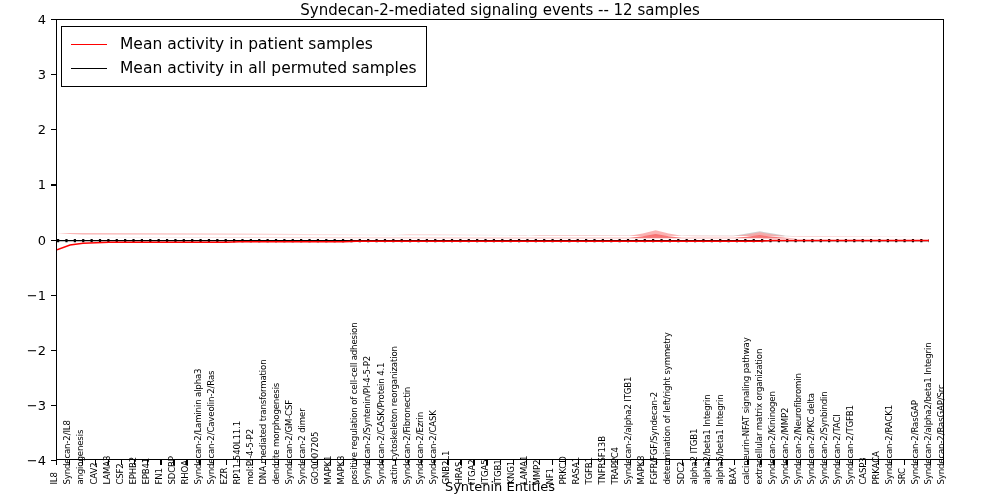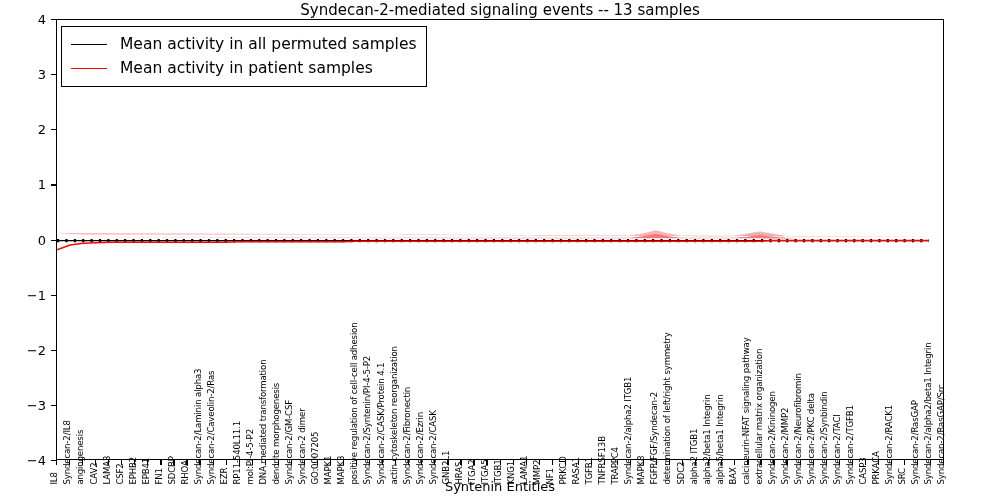--- a/index.html
+++ b/index.html
@@ -53,21 +53,21 @@
   }
   .legend-row{display:flex;align-items:center;height:24px;}
   .legend-swatch{width:36px;height:0;border-top-width:1.6px;border-top-style:solid;margin-right:13px;}
   .legend-text{font-size:15.5px;color:#000;white-space:nowrap;}
 </style>
 </head>
 <body>
 
 <div id="figure">
 
-  <div id="chart-title">Syndecan-2-mediated signaling events -- 13 samples</div>
+  <div id="chart-title">Syndecan-2-mediated signaling events -- 12 samples</div>
 
   <div id="plot-area">
     <svg id="plot-canvas" viewBox="0 0 888 441" preserveAspectRatio="none">
         <path d="M0.00 216.64 L13.04 216.64 L26.09 216.64 L39.13 216.64 L52.18 216.64 L65.22 216.64 L78.26 216.64 L91.31 216.64 L104.35 216.64 L117.40 216.64 L130.44 216.64 L143.49 216.64 L156.53 216.64 L169.57 216.64 L182.62 216.64 L195.66 216.64 L208.71 216.64 L221.75 216.64 L234.79 216.64 L247.84 216.64 L260.88 216.64 L273.93 216.64 L286.97 216.64 L300.01 216.64 L313.06 216.64 L326.10 216.64 L339.15 216.64 L352.19 216.64 L365.24 216.64 L378.28 216.64 L391.32 216.64 L404.37 216.64 L417.41 216.64 L430.46 216.64 L443.50 216.64 L456.54 216.64 L469.59 216.64 L482.63 216.64 L495.68 216.64 L508.72 216.64 L521.76 216.64 L534.81 216.64 L547.85 216.64 L560.90 216.64 L573.94 216.64 L586.99 216.64 L600.03 216.64 L613.07 216.64 L626.12 216.64 L639.16 216.64 L652.21 216.64 L665.25 216.64 L678.29 216.64 L691.34 214.44 L704.38 212.23 L717.43 214.44 L730.47 216.64 L743.51 217.19 L756.56 217.19 L769.60 217.19 L782.65 217.19 L795.69 217.19 L808.74 217.19 L821.78 217.19 L834.82 217.19 L847.87 217.19 L860.91 217.19 L873.96 217.19 L887.00 NaN L887.00 NaN L873.96 224.91 L860.91 224.91 L847.87 224.91 L834.82 224.91 L821.78 224.91 L808.74 224.91 L795.69 224.91 L782.65 224.91 L769.60 224.91 L756.56 224.91 L743.51 224.91 L730.47 225.46 L717.43 227.67 L704.38 229.87 L691.34 227.67 L678.29 225.46 L665.25 225.46 L652.21 225.46 L639.16 225.46 L626.12 225.46 L613.07 226.01 L600.03 225.46 L586.99 225.46 L573.94 225.46 L560.90 225.46 L547.85 225.46 L534.81 225.46 L521.76 225.46 L508.72 225.46 L495.68 225.46 L482.63 225.46 L469.59 225.46 L456.54 225.46 L443.50 225.46 L430.46 225.46 L417.41 225.46 L404.37 225.46 L391.32 225.46 L378.28 226.01 L365.24 226.01 L352.19 226.01 L339.15 226.56 L326.10 226.56 L313.06 226.56 L300.01 226.56 L286.97 227.12 L273.93 227.12 L260.88 227.12 L247.84 227.12 L234.79 227.12 L221.75 227.12 L208.71 227.12 L195.66 226.56 L182.62 226.56 L169.57 226.56 L156.53 226.56 L143.49 226.56 L130.44 226.56 L117.40 226.56 L104.35 226.56 L91.31 226.56 L78.26 226.56 L65.22 226.56 L52.18 226.56 L39.13 226.56 L26.09 226.56 L13.04 226.56 L0.00 226.01 Z" fill="#bfbfbf" fill-opacity="0.75" stroke="none"></path>
         <path d="M0.00 213.88 L13.04 214.99 L26.09 215.54 L39.13 215.54 L52.18 215.54 L65.22 215.54 L78.26 215.54 L91.31 215.54 L104.35 215.54 L117.40 215.54 L130.44 215.54 L143.49 215.54 L156.53 215.54 L169.57 215.54 L182.62 215.54 L195.66 215.54 L208.71 215.54 L221.75 215.54 L234.79 215.54 L247.84 215.54 L260.88 215.54 L273.93 215.54 L286.97 215.54 L300.01 215.54 L313.06 215.54 L326.10 215.54 L339.15 215.54 L352.19 216.09 L365.24 216.09 L378.28 216.09 L391.32 216.09 L404.37 216.09 L417.41 216.09 L430.46 216.09 L443.50 216.09 L456.54 216.09 L469.59 216.09 L482.63 216.64 L495.68 216.64 L508.72 216.64 L521.76 216.64 L534.81 216.64 L547.85 216.64 L560.90 216.64 L573.94 216.64 L586.99 214.44 L600.03 211.13 L613.07 214.44 L626.12 216.64 L639.16 217.19 L652.21 217.19 L665.25 217.19 L678.29 217.19 L691.34 215.54 L704.38 213.33 L717.43 215.54 L730.47 217.19 L743.51 217.74 L756.56 217.74 L769.60 217.74 L782.65 217.74 L795.69 217.74 L808.74 217.74 L821.78 217.74 L834.82 217.74 L847.87 217.74 L860.91 217.74 L873.96 217.74 L887.00 NaN L887.00 NaN L873.96 223.81 L860.91 223.81 L847.87 223.81 L834.82 223.81 L821.78 223.81 L808.74 223.81 L795.69 223.81 L782.65 223.81 L769.60 223.81 L756.56 223.81 L743.51 223.81 L730.47 224.36 L717.43 226.01 L704.38 228.77 L691.34 226.01 L678.29 224.36 L665.25 224.36 L652.21 224.36 L639.16 224.36 L626.12 224.91 L613.07 227.67 L600.03 231.53 L586.99 227.67 L573.94 224.91 L560.90 224.91 L547.85 224.91 L534.81 224.91 L521.76 224.91 L508.72 224.91 L495.68 224.91 L482.63 224.91 L469.59 225.46 L456.54 225.46 L443.50 225.46 L430.46 225.46 L417.41 226.01 L404.37 226.01 L391.32 226.01 L378.28 226.56 L365.24 226.56 L352.19 227.12 L339.15 227.12 L326.10 227.67 L313.06 227.67 L300.01 228.22 L286.97 228.77 L273.93 228.77 L260.88 229.32 L247.84 229.32 L234.79 229.32 L221.75 229.87 L208.71 229.87 L195.66 229.87 L182.62 230.42 L169.57 230.42 L156.53 230.42 L143.49 230.97 L130.44 230.97 L117.40 230.97 L104.35 231.53 L91.31 231.53 L78.26 232.08 L65.22 232.08 L52.18 232.63 L39.13 233.18 L26.09 234.28 L13.04 237.04 L0.00 244.75 Z" fill="#f9a5a5" fill-opacity="0.85" stroke="none"></path>
         <path d="M0.00 218.85 L13.04 218.85 L26.09 218.85 L39.13 218.85 L52.18 218.85 L65.22 218.85 L78.26 218.85 L91.31 218.85 L104.35 218.85 L117.40 218.85 L130.44 218.85 L143.49 218.85 L156.53 218.85 L169.57 218.85 L182.62 218.85 L195.66 218.85 L208.71 218.85 L221.75 218.85 L234.79 218.85 L247.84 218.85 L260.88 218.85 L273.93 218.85 L286.97 218.85 L300.01 218.85 L313.06 218.85 L326.10 218.85 L339.15 218.85 L352.19 218.85 L365.24 218.85 L378.28 218.85 L391.32 218.85 L404.37 218.85 L417.41 218.85 L430.46 218.85 L443.50 218.85 L456.54 218.85 L469.59 218.85 L482.63 218.85 L495.68 218.85 L508.72 218.85 L521.76 218.85 L534.81 218.85 L547.85 218.85 L560.90 218.85 L573.94 218.85 L586.99 217.19 L600.03 214.99 L613.07 217.19 L626.12 218.85 L639.16 218.85 L652.21 218.85 L665.25 218.85 L678.29 218.85 L691.34 217.74 L704.38 216.09 L717.43 217.74 L730.47 218.85 L743.51 219.40 L756.56 219.40 L769.60 219.40 L782.65 219.40 L795.69 219.40 L808.74 219.40 L821.78 219.40 L834.82 219.40 L847.87 219.40 L860.91 219.40 L873.96 219.40 L887.00 NaN L887.00 NaN L873.96 222.71 L860.91 222.71 L847.87 222.71 L834.82 222.71 L821.78 222.71 L808.74 222.71 L795.69 222.71 L782.65 222.71 L769.60 222.71 L756.56 222.71 L743.51 222.71 L730.47 223.26 L717.43 224.36 L704.38 226.01 L691.34 224.36 L678.29 223.26 L665.25 223.26 L652.21 223.26 L639.16 223.26 L626.12 223.26 L613.07 225.46 L600.03 227.67 L586.99 225.46 L573.94 223.26 L560.90 223.26 L547.85 223.26 L534.81 223.26 L521.76 223.26 L508.72 223.26 L495.68 223.26 L482.63 223.26 L469.59 223.81 L456.54 223.81 L443.50 223.81 L430.46 223.81 L417.41 223.81 L404.37 223.81 L391.32 223.81 L378.28 224.36 L365.24 224.36 L352.19 224.36 L339.15 224.91 L326.10 224.91 L313.06 224.91 L300.01 225.46 L286.97 225.46 L273.93 225.46 L260.88 226.01 L247.84 226.01 L234.79 226.01 L221.75 226.01 L208.71 226.56 L195.66 226.56 L182.62 226.56 L169.57 226.56 L156.53 226.56 L143.49 227.12 L130.44 227.12 L117.40 227.12 L104.35 227.12 L91.31 227.67 L78.26 227.67 L65.22 227.67 L52.18 228.22 L39.13 228.77 L26.09 229.32 L13.04 231.53 L0.00 237.04 Z" fill="#f66a6a" fill-opacity="0.9" stroke="none"></path>
         <path d="M0.00 221.60 L13.04 221.60 L26.09 221.60 L39.13 221.60 L52.18 221.60 L65.22 221.60 L78.26 221.60 L91.31 221.60 L104.35 221.60 L117.40 221.60 L130.44 221.60 L143.49 221.60 L156.53 221.60 L169.57 221.60 L182.62 221.60 L195.66 221.60 L208.71 221.60 L221.75 221.60 L234.79 221.60 L247.84 221.60 L260.88 221.60 L273.93 221.60 L286.97 221.60 L300.01 221.60 L313.06 221.60 L326.10 221.60 L339.15 221.60 L352.19 221.60 L365.24 221.60 L378.28 221.60 L391.32 221.60 L404.37 221.60 L417.41 221.60 L430.46 221.60 L443.50 221.60 L456.54 221.60 L469.59 221.60 L482.63 221.60 L495.68 221.60 L508.72 221.60 L521.76 221.60 L534.81 221.60 L547.85 221.60 L560.90 221.60 L573.94 221.60 L586.99 221.60 L600.03 221.60 L613.07 221.60 L626.12 221.60 L639.16 221.60 L652.21 221.60 L665.25 221.60 L678.29 221.60 L691.34 221.60 L704.38 221.60 L717.43 221.60 L730.47 221.60 L743.51 221.60 L756.56 221.60 L769.60 221.60 L782.65 221.60 L795.69 221.60 L808.74 221.60 L821.78 221.60 L834.82 221.60 L847.87 221.60 L860.91 221.60 L873.96 221.60 L887.00 NaN " fill="none" stroke="#000000" stroke-width="1.4"></path>
         <path d="M0.00 221.60 L13.04 221.60 L26.09 221.60 L39.13 221.60 L52.18 221.60 L65.22 221.60 L78.26 221.60 L91.31 221.60 L104.35 221.60 L117.40 221.60 L130.44 221.60 L143.49 221.60 L156.53 221.60 L169.57 221.60 L182.62 221.60 L195.66 221.60 L208.71 221.60 L221.75 221.60 L234.79 221.60 L247.84 221.60 L260.88 221.60 L273.93 221.60 L286.97 221.60 L300.01 221.60 L313.06 221.60 L326.10 221.60 L339.15 221.60 L352.19 221.60 L365.24 221.60 L378.28 221.60 L391.32 221.60 L404.37 221.60 L417.41 221.60 L430.46 221.60 L443.50 221.60 L456.54 221.60 L469.59 221.60 L482.63 221.60 L495.68 221.60 L508.72 221.60 L521.76 221.60 L534.81 221.60 L547.85 221.60 L560.90 221.60 L573.94 221.60 L586.99 221.60 L600.03 221.60 L613.07 221.60 L626.12 221.60 L639.16 221.60 L652.21 221.60 L665.25 221.60 L678.29 221.60 L691.34 221.60 L704.38 221.60 L717.43 221.60 L730.47 221.60 L743.51 221.60 L756.56 221.60 L769.60 221.60 L782.65 221.60 L795.69 221.60 L808.74 221.60 L821.78 221.60 L834.82 221.60 L847.87 221.60 L860.91 221.60 L873.96 221.60 L887.00 NaN " fill="none" stroke="#000000" stroke-width="3.2" stroke-dasharray="2.2 6.2" stroke-linecap="butt"></path>
         <path d="M0.00 230.97 L13.04 226.01 L26.09 224.36 L39.13 223.81 L52.18 223.26 L65.22 223.26 L78.26 223.26 L91.31 223.26 L104.35 223.26 L117.40 223.26 L130.44 223.26 L143.49 223.26 L156.53 223.26 L169.57 223.26 L182.62 222.71 L195.66 222.71 L208.71 222.71 L221.75 222.71 L234.79 222.71 L247.84 222.71 L260.88 222.71 L273.93 222.71 L286.97 222.71 L300.01 222.15 L313.06 222.15 L326.10 222.15 L339.15 222.15 L352.19 222.15 L365.24 222.15 L378.28 222.15 L391.32 222.15 L404.37 222.15 L417.41 222.15 L430.46 222.15 L443.50 222.15 L456.54 222.15 L469.59 222.15 L482.63 222.15 L495.68 222.15 L508.72 222.15 L521.76 222.15 L534.81 222.15 L547.85 222.15 L560.90 222.15 L573.94 222.15 L586.99 222.15 L600.03 222.15 L613.07 222.15 L626.12 222.15 L639.16 222.15 L652.21 222.15 L665.25 222.15 L678.29 222.15 L691.34 222.15 L704.38 222.15 L717.43 221.60 L730.47 221.60 L743.51 221.60 L756.56 221.60 L769.60 221.60 L782.65 221.60 L795.69 221.60 L808.74 221.60 L821.78 221.60 L834.82 221.60 L847.87 221.60 L860.91 221.60 L873.96 221.60 L887.00 NaN " fill="none" stroke="#ff0000" stroke-width="1.5"></path>
       </svg>
@@ -236,22 +236,22 @@
       <div class="xtick-label" style="left: 838.224px;">Syndecan-2/RACK1</div>
       <div class="xtick-label" style="left: 851.268px;">SRC</div>
       <div class="xtick-label" style="left: 864.312px;">Syndecan-2/RasGAP</div>
       <div class="xtick-label" style="left: 877.356px;">Syndecan-2/alpha2/beta1 Integrin</div>
       <div class="xtick-label" style="left: 890.4px;">Syndecan-2/RasGAP/Src</div>
     </div>
   <div id="x-axis-title">Syntenin Entities</div>
 
   <div id="legend">
       <div class="legend-row">
+        <span class="legend-swatch" style="border-top-color: rgb(255, 0, 0);"></span>
+        <span class="legend-text">Mean activity in patient samples</span>
+      </div>
+      <div class="legend-row">
         <span class="legend-swatch" style="border-top-color: rgb(0, 0, 0);"></span>
         <span class="legend-text">Mean activity in all permuted samples</span>
       </div>
-      <div class="legend-row">
-        <span class="legend-swatch" style="border-top-color: rgb(255, 0, 0);"></span>
-        <span class="legend-text">Mean activity in patient samples</span>
-      </div>
     </div>
 
 </div>
 
 </body></html>

